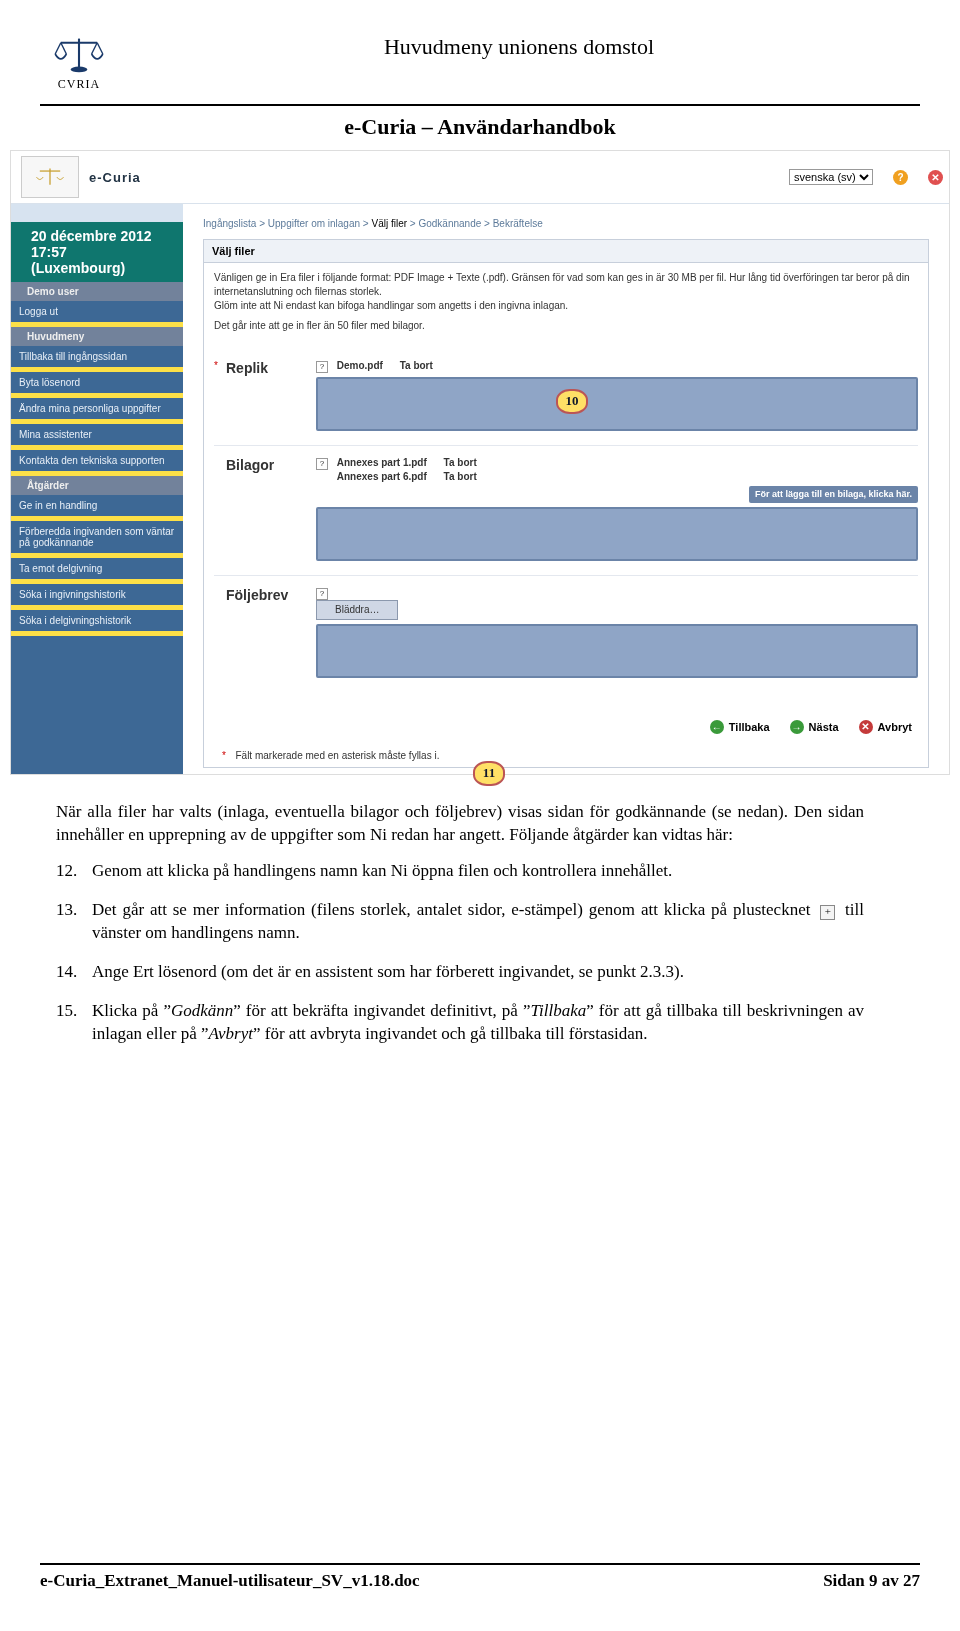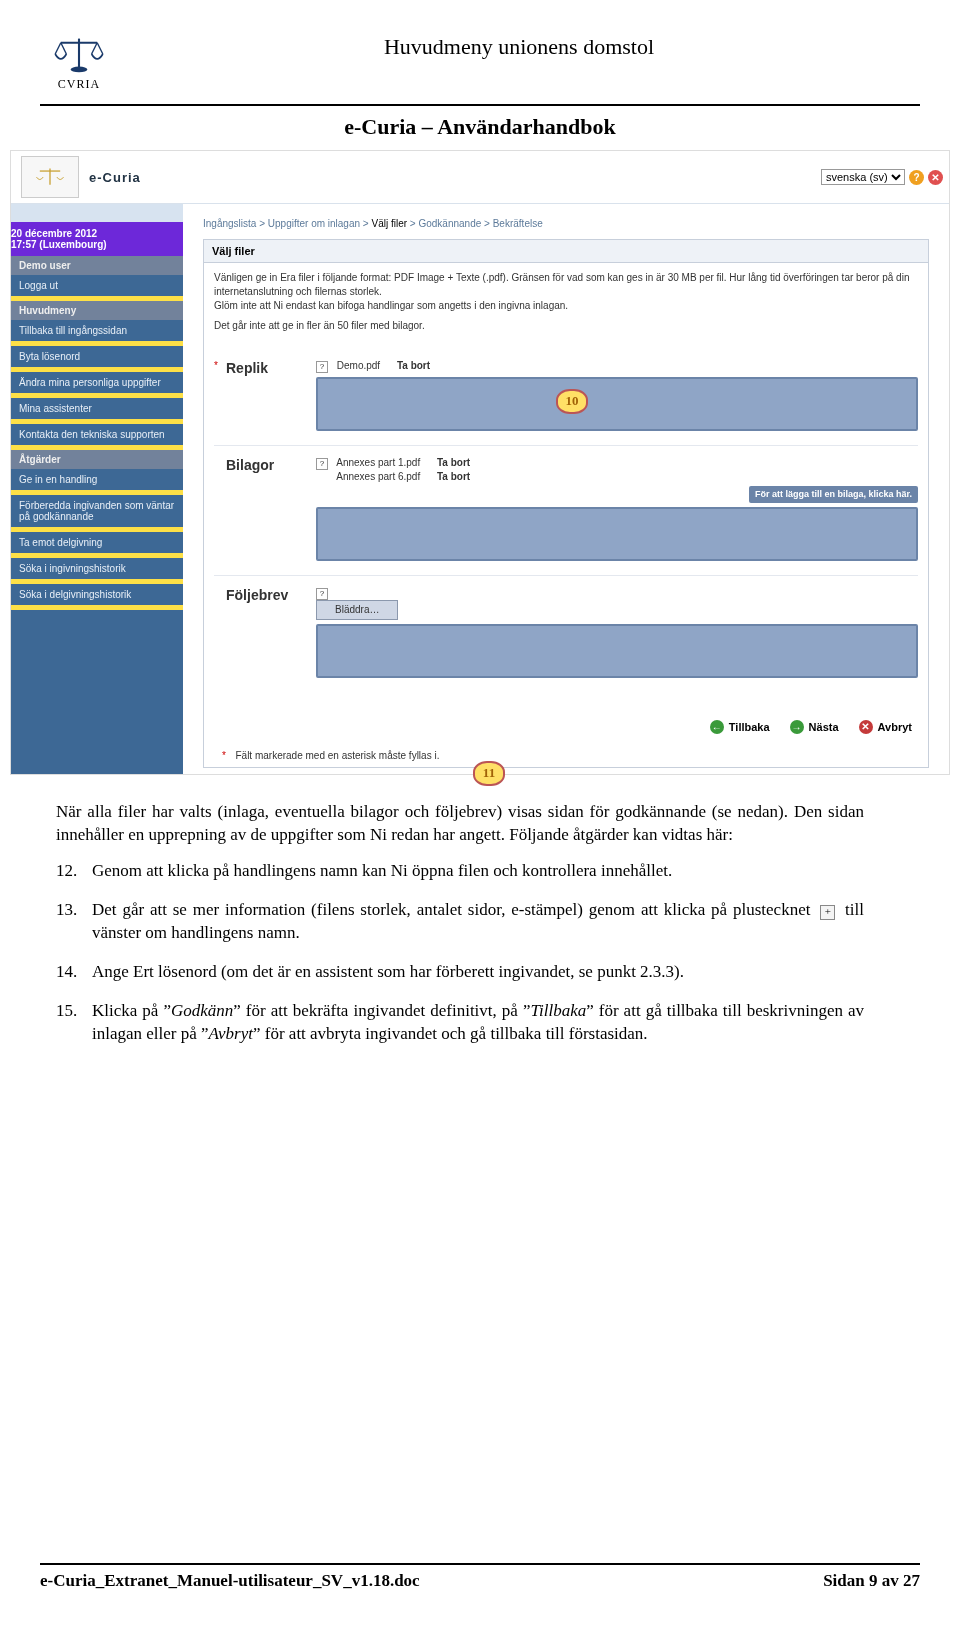--- a/index.html
+++ b/index.html
@@ -11,55 +11,55 @@
   .cvria{font-family:"Times New Roman",serif;font-size:12px;letter-spacing:1px;margin-top:2px}
   .hdr-title{flex:1;text-align:center;font-family:"Times New Roman",serif;font-size:22px;margin-top:6px}
   .hdr-rule{border-top:2px solid #000;margin:8px 0 8px 0}
   .hdr-sub{text-align:center;font-family:"Times New Roman",serif;font-weight:bold;font-size:22px;margin-top:6px}
 
   
   .shot{margin:10px 10px 0 10px;border:1px solid #ddd;background:#fff;font-size:11px;position:relative}
   .shot-top{display:flex;align-items:center;height:52px;border-bottom:1px solid #d9e2ec}
   .shot-logo{width:56px;height:40px;border:1px solid #ccc;margin:6px 10px;display:flex;align-items:center;justify-content:center;background:#f7f7f7}
   .shot-brand{font-family:Arial;font-size:13px;color:#234;letter-spacing:1px;font-weight:bold}
-  .lang{margin-left:auto;margin-right:6px;display:flex;align-items:center;gap:4px}
+  .lang{margin-left:auto;margin-right:6px;display:flex;align-items:center;gap:20px}
   .lang select{font-size:11px;border:1px solid #999;background:#fff}
   .circ{width:15px;height:15px;border-radius:50%;display:inline-flex;align-items:center;justify-content:center;font-size:10px;font-weight:bold;color:#fff}
   .circ.help{background:#f0a020}
   .circ.close{background:#e05050}
 
   .shot-body{display:flex;background:#fff}
   .sidebar{width:172px;background:#3d6895;color:#fff}
   .sb-bar{height:18px;background:#d7e3f0}
-  .sb-date{background:#6d28d9;padding:6px 0;font-size:10px;font-weight:bold}
-  .sb-sec{background:#72829b;color:#eee;font-weight:bold;padding:4px 8px;font-size:10px}
+  .sb-date{background:#0f766e;padding:6px 20px;font-size:14px;font-weight:bold}
+  .sb-sec{background:#72829b;color:#eee;font-weight:bold;padding:4px 16px;font-size:10px}
   .sb-item{border-bottom:5px solid #fde047;padding:5px 8px;font-size:10px;color:#e8eff7}
   .main{flex:1;background:#fff;position:relative}
   .main-pad{padding:14px 20px 6px 20px}
   .crumbs{color:#4a6;font-size:10px;color:#5c7a9a;margin-bottom:10px}
   .crumbs .cur{color:#000}
   .panel{border:1px solid #c7cfdb;background:#fff}
   .panel-title{background:#eef2f7;border-bottom:1px solid #c7cfdb;font-weight:bold;padding:5px 8px;font-size:11px}
   .panel-body{padding:8px 10px;color:#333;font-size:10px;line-height:1.4}
   .row{display:flex;align-items:flex-start;margin:10px 0;border-bottom:1px solid #e4e8ef;padding-bottom:14px}
   .ast{color:#c00;width:8px;margin-right:4px}
   .rlabel{width:90px;font-weight:bold;font-size:14px}
   .rbody{flex:1}
   .fbar{height:50px;background:#8fa5c6;border:2px solid #6b84a8;border-radius:2px;margin-top:4px;position:relative}
-  .ftxt{font-weight:normal;font-size:10px;margin-right:8px}
+  .ftxt{font-weight:bold;font-size:10px;margin-right:8px}
   .flink{font-weight:bold;font-size:10px;margin-left:6px}
   .addline{background:#6b84a8;color:#fff;font-weight:bold;font-size:9px;padding:2px 6px;border-radius:2px;display:inline-block;margin-top:2px;float:right}
   .bladdra{display:inline-block;background:#cfd7e5;border:1px solid #8b98ad;padding:2px 18px;font-size:10px;margin-right:4px}
   .actions{display:flex;justify-content:flex-end;gap:20px;padding:10px 16px;align-items:center}
   .ab{display:flex;align-items:center;gap:5px;font-weight:bold;font-size:11px}
   .dot{width:14px;height:14px;border-radius:50%;display:inline-flex;align-items:center;justify-content:center;color:#fff;font-size:10px}
   .dot.green{background:#3a9a3a}
   .dot.red{background:#c43a3a}
   .req-note{font-size:10px;padding:6px 18px;color:#333}
-  .callout{position:absolute;width:28px;height:21px;border:2px solid #b55;background:#ffe066;border-radius:14px/11px;display:flex;align-items:center;justify-content:center;font-family:"Times New Roman",serif;font-weight:bold;font-size:13px;color:#a16207}
+  .callout{position:absolute;width:28px;height:21px;border:2px solid #b55;background:#ffe066;border-radius:14px/11px;display:flex;align-items:center;justify-content:center;font-family:"Times New Roman",serif;font-weight:bold;font-size:13px;color:#0f172a}
 
   
   .body-text{padding:26px 96px 0 56px;font-family:"Times New Roman",serif;font-size:17px;line-height:1.35}
   .body-text p{margin:0 0 14px 0;text-align:justify}
   .olist{list-style:none;margin:0;padding:0}
   .olist li{display:flex;margin-bottom:16px;text-align:justify}
   .olist .num{width:36px;flex:none}
   .olist .txt{flex:1}
   .plus{display:inline-block;width:13px;height:13px;border:1px solid #888;font-size:11px;line-height:11px;text-align:center;vertical-align:baseline;background:#f4f4f4;margin:0 4px}
 

